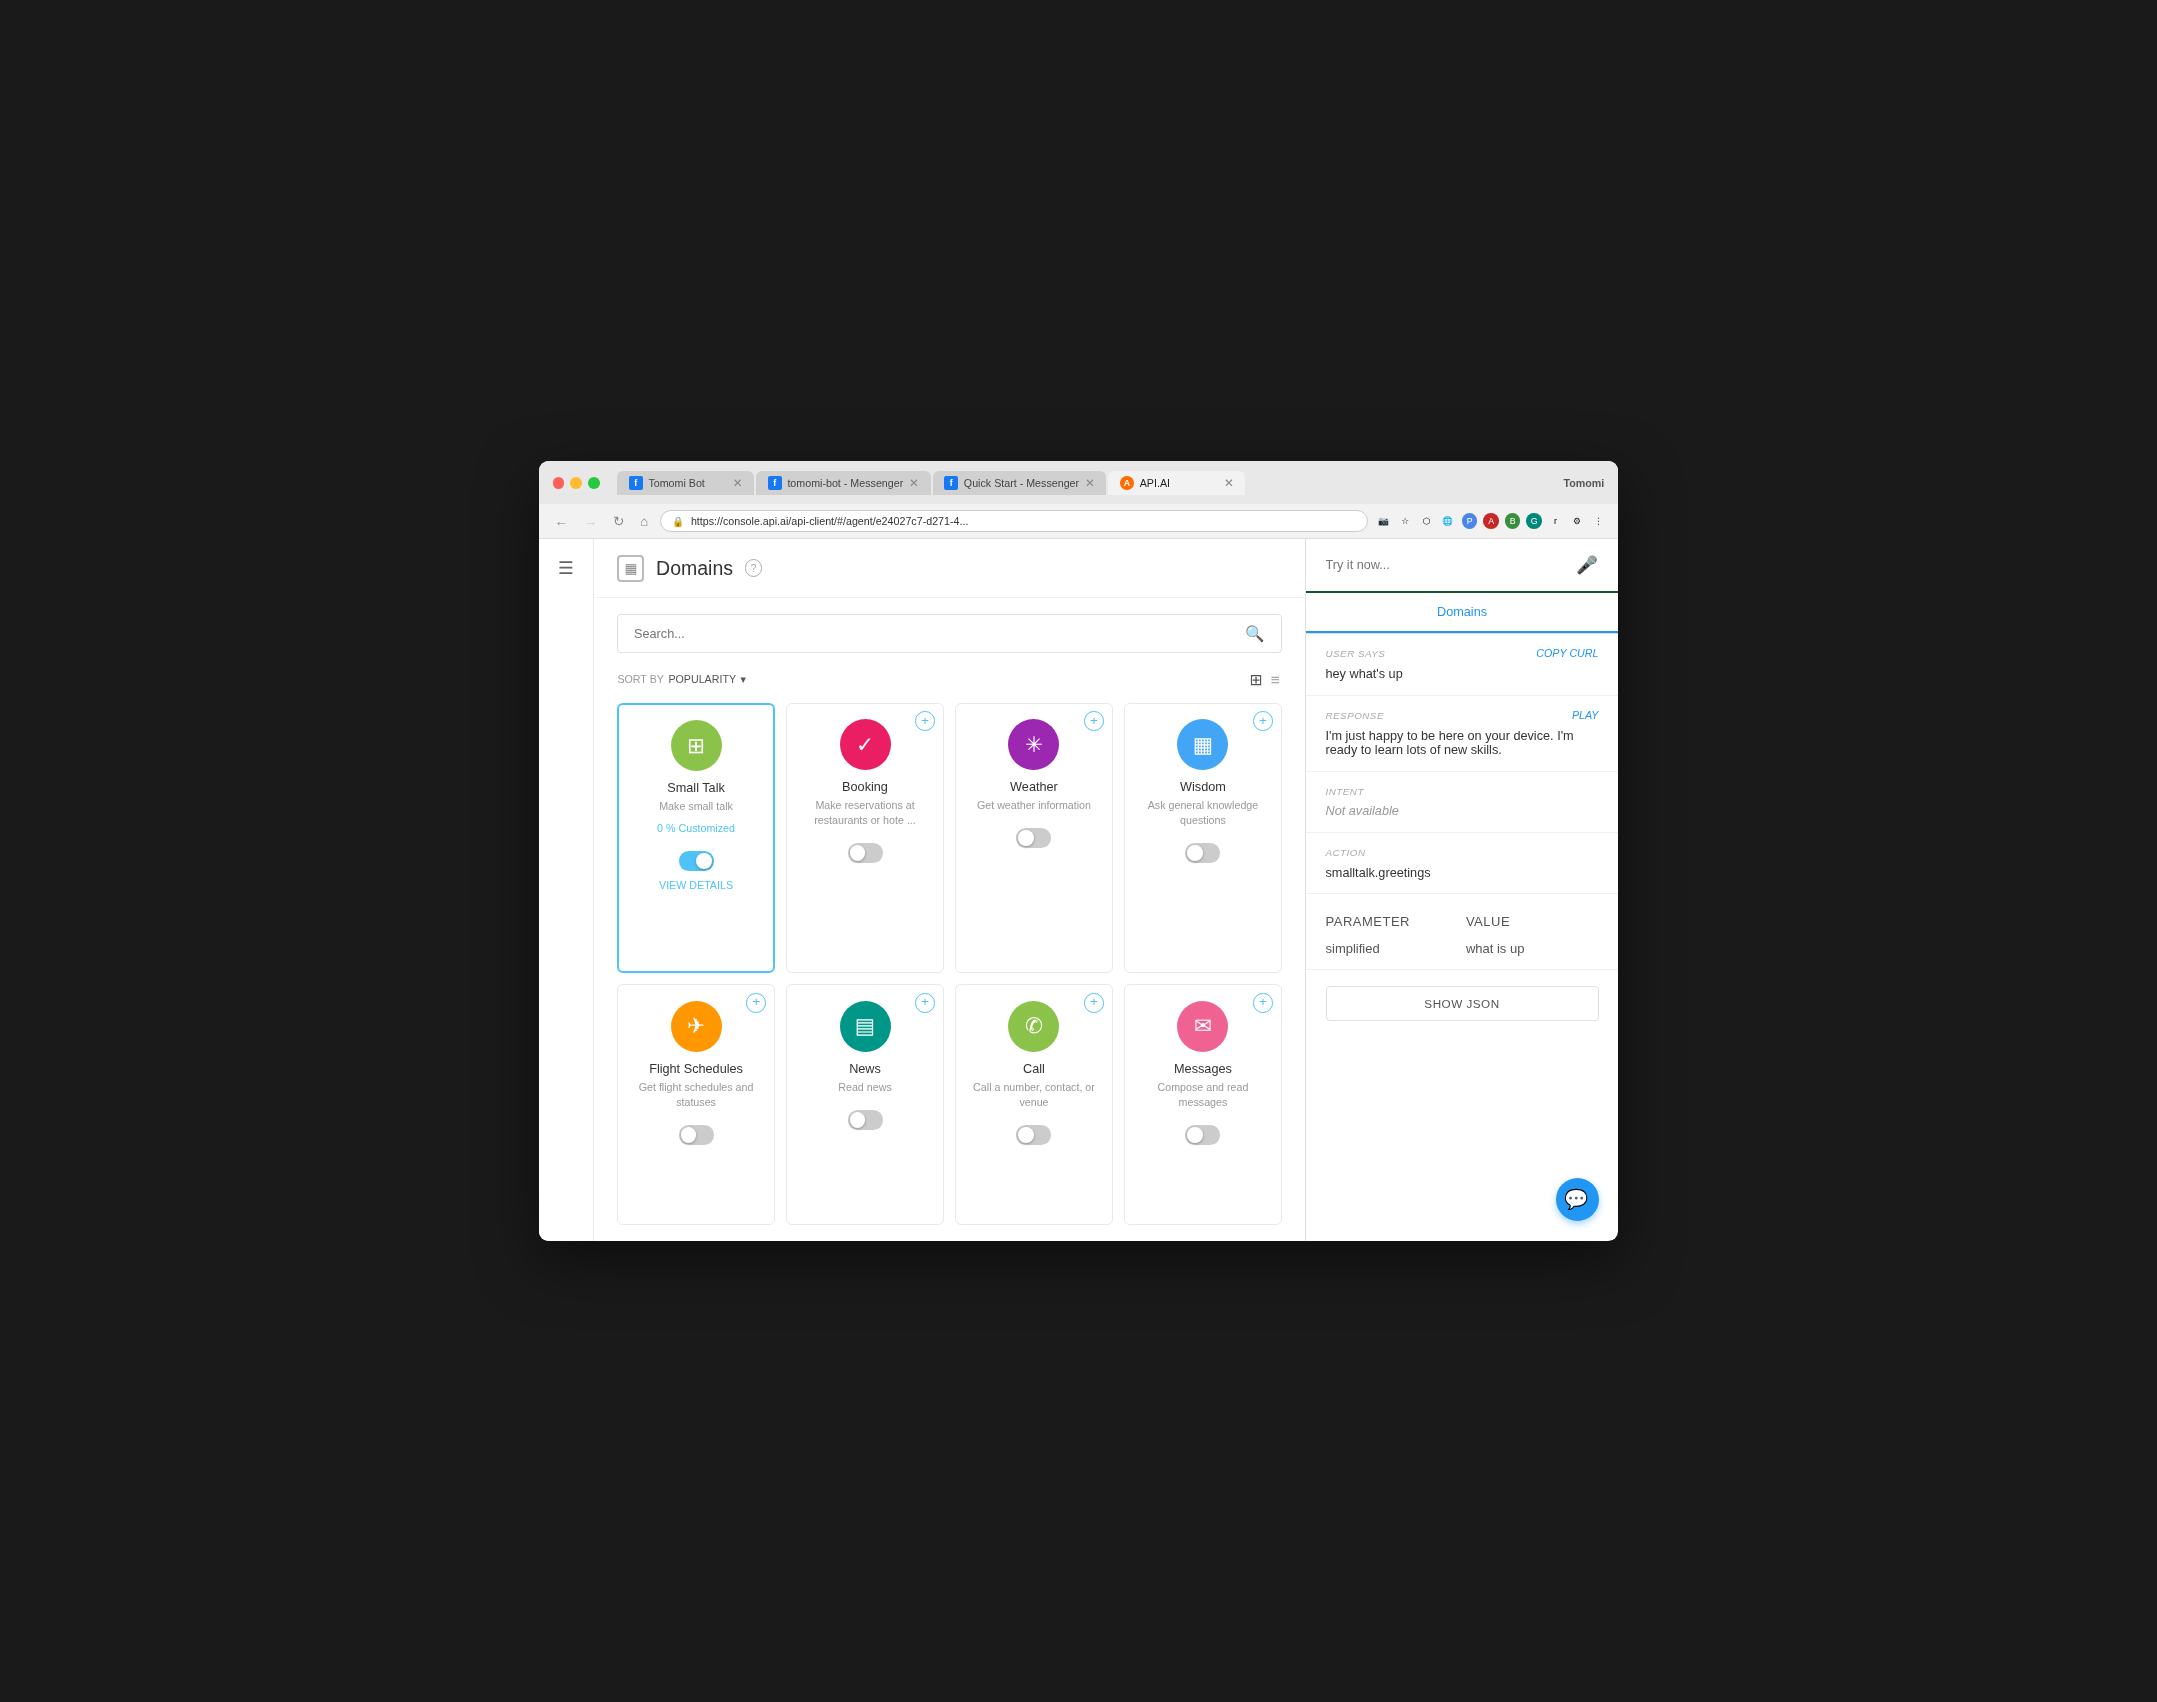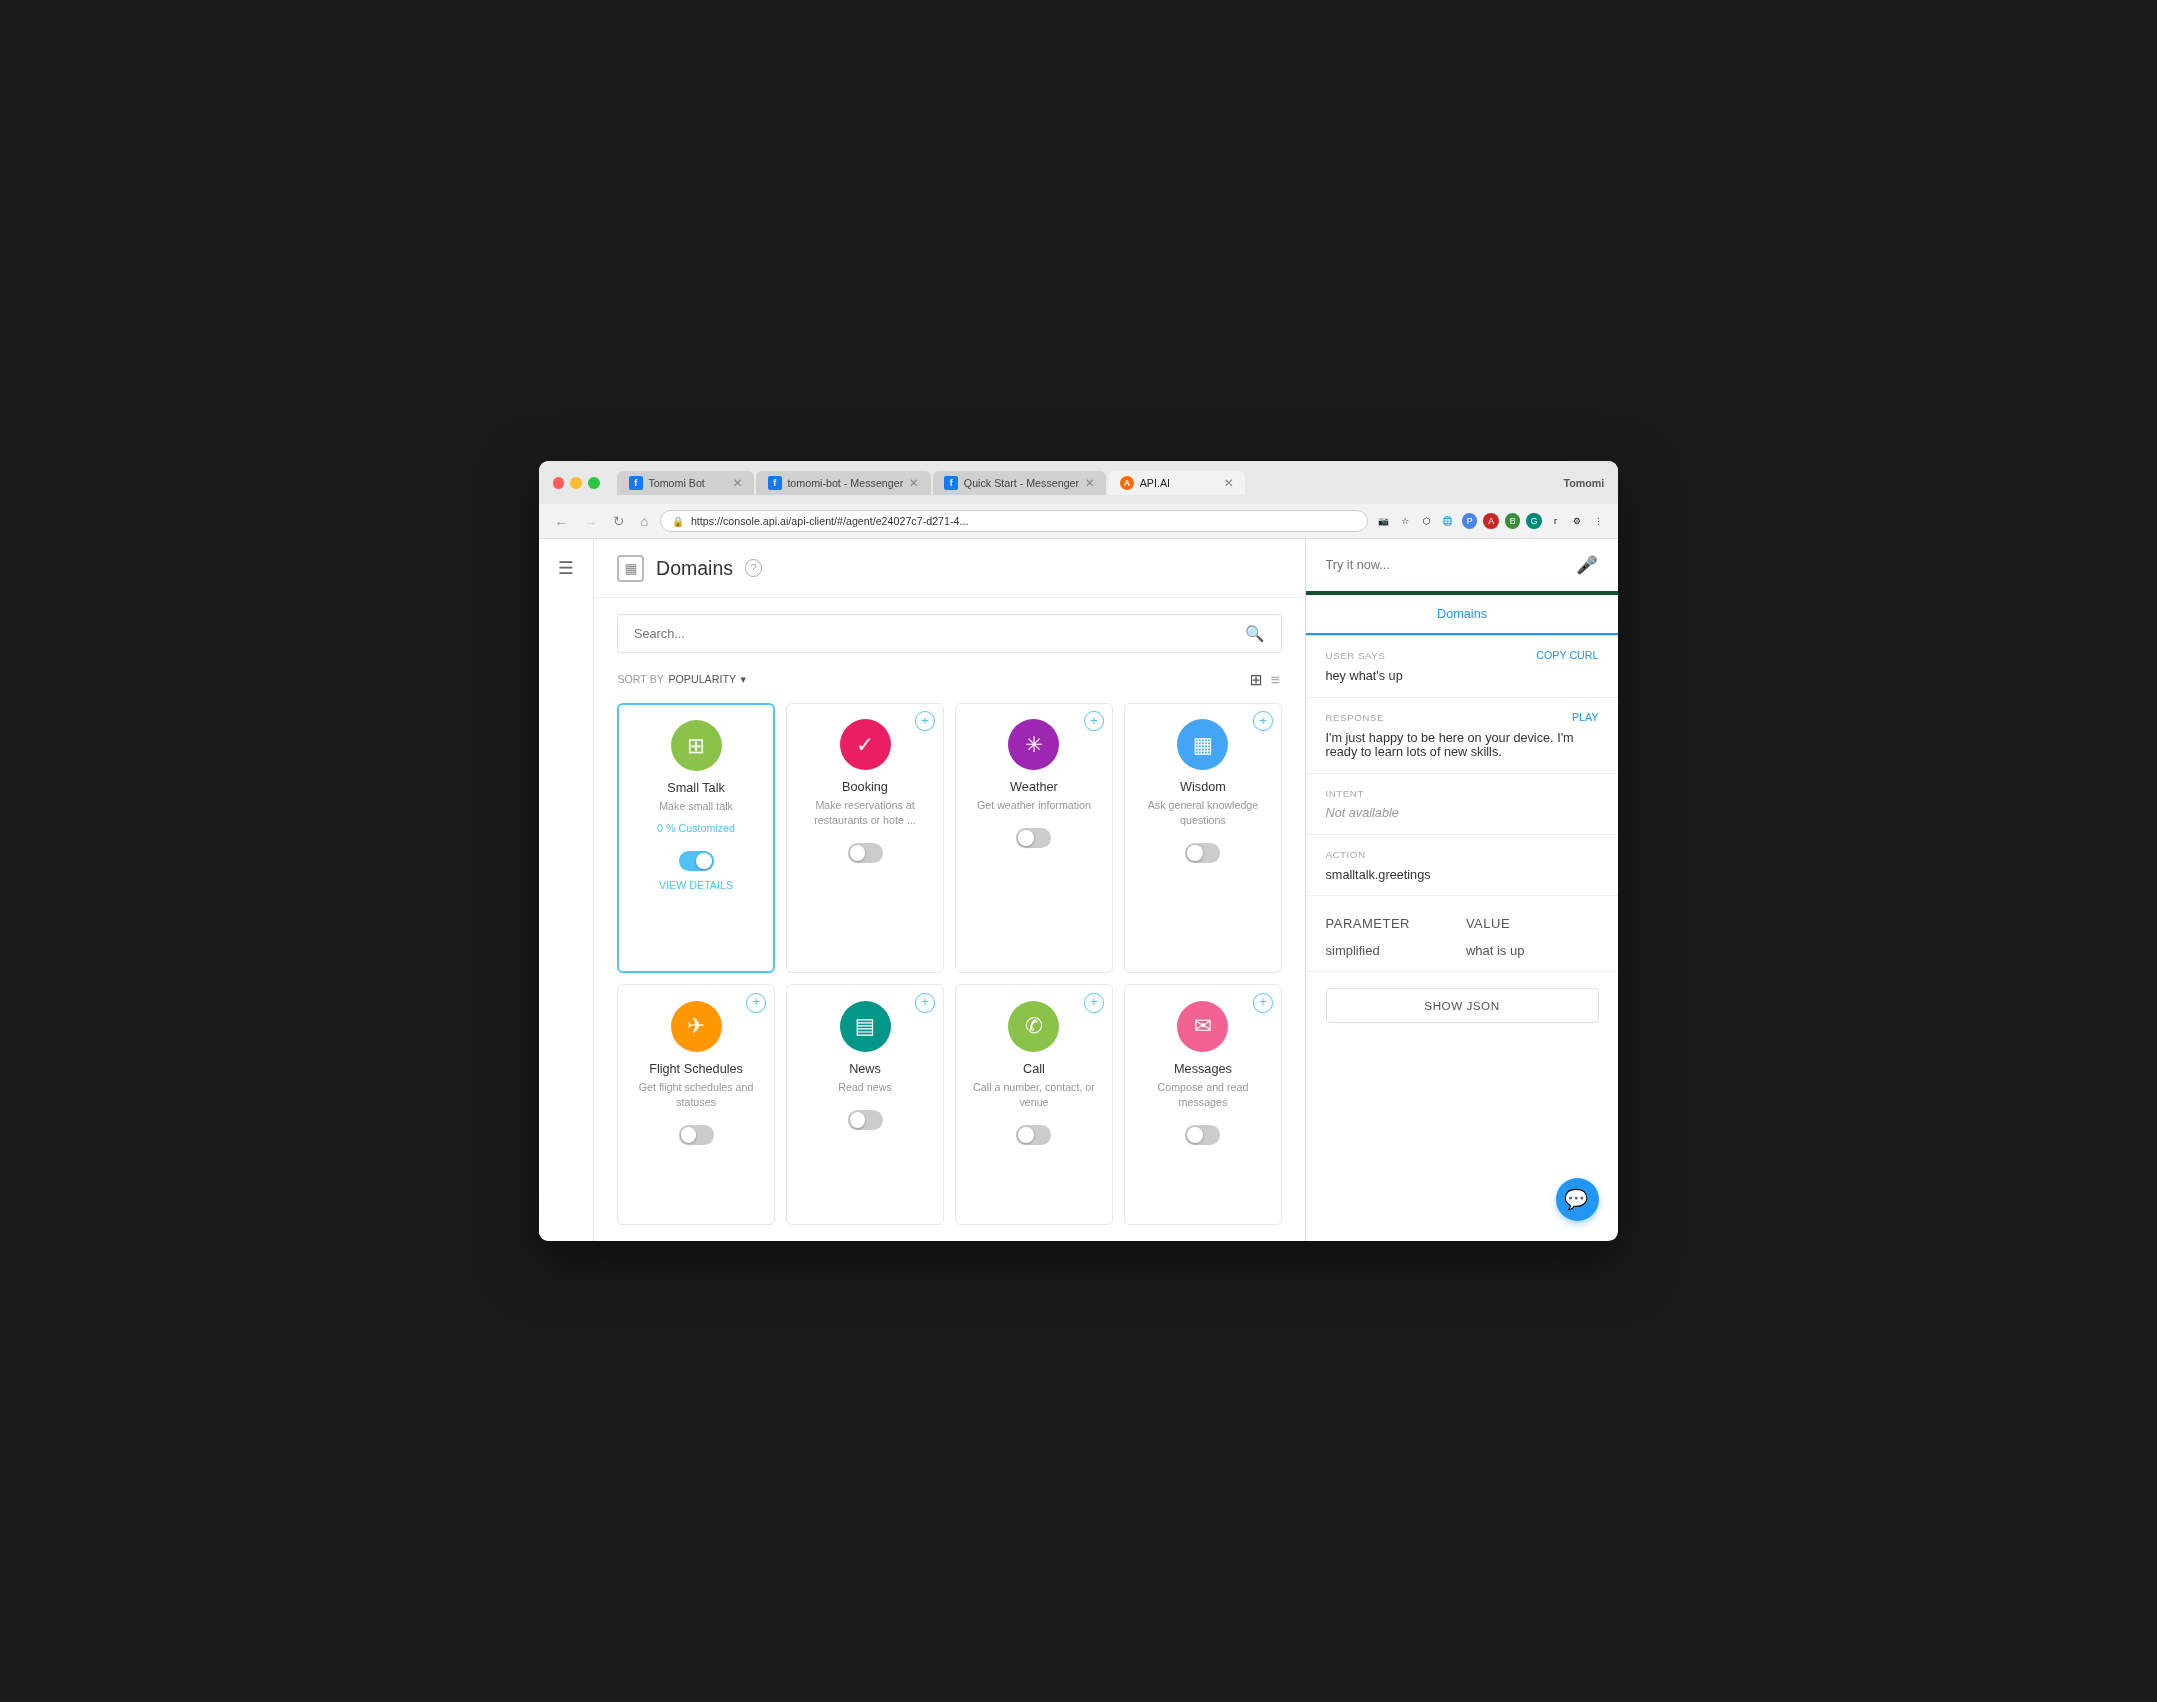--- a/index.html
+++ b/index.html
@@ -82,31 +82,31 @@
     
     .toggle-switch { width: 35px; height: 19.5px; background: #ccc; border-radius: 9.8px; position: relative; cursor: pointer; margin-top: 7.8px; }
     .toggle-switch.on { background: #4fc3f7; }
     .toggle-knob { width: 15.6px; height: 15.6px; background: white; border-radius: 50%; position: absolute; top: 2px; left: 2px; box-shadow: 0 1px 2.9px rgba(0,0,0,0.3); transition: left 0.2s; }
     .toggle-switch.on .toggle-knob { left: 17.6px; }
 
     .view-details-link { font-size: 10.7px; color: #4fc3f7; text-decoration: none; margin-top: 8px; cursor: pointer; }
 
     
     .right-panel { width: 312px; display: flex; flex-direction: column; background: #fafafa; }
-    .try-it-bar { padding: 15.6px 19.5px; display: flex; align-items: center; background: white; border-bottom: 4px solid #14532d; }
+    .try-it-bar { padding: 15.6px 19.5px; display: flex; align-items: center; background: white; border-bottom: 2px solid #14532d; }
     .try-it-input { flex: 1; border: none; outline: none; font-size: 12.7px; color: #999; background: transparent; }
     .mic-icon { color: #aaa; font-size: 17.6px; cursor: pointer; }
 
     .right-tabs { display: flex; border-bottom: 1px solid #e0e0e0; background: white; }
     .right-tab { flex: 1; padding: 11.7px; text-align: center; font-size: 12.7px; color: #aaa; cursor: pointer; border-bottom: 2px solid transparent; }
     .right-tab.active { color: #2196f3; border-bottom: 2px solid #2196f3; font-weight: 500; }
 
     .right-content { flex: 1; overflow-y: auto; background: white; }
     .right-section { padding: 13.7px 19.5px; border-bottom: 1px solid #f0f0f0; }
-    .right-section-header { display: flex; justify-content: space-between; align-items: center; margin-bottom: 7.8px; }
+    .right-section-header { display: flex; justify-content: space-between; align-items: center; margin-bottom: 7.8px; font-style: italic; }
     .right-label { font-size: 9.8px; color: #aaa; text-transform: uppercase; letter-spacing: 0.5px; }
     .right-action { font-size: 10.7px; color: #2196f3; cursor: pointer; font-weight: 500; }
     .right-value { font-size: 12.7px; color: #333; }
     .right-value.italic { font-style: italic; color: #999; }
 
     .param-table { width: 100%; }
     .param-row { display: flex; gap: 7.8px; }
     .param-col { flex: 1; font-size: 13px; color: #555; margin-top: 6px; }
 
     .show-json-btn { margin: 15.6px 19.5px; padding: 9.8px; text-align: center; border: 1px solid #e0e0e0; border-radius: 3.9px; font-size: 11.7px; color: #555; font-weight: 500; cursor: pointer; letter-spacing: 0.5px; text-transform: uppercase; background: white; }

